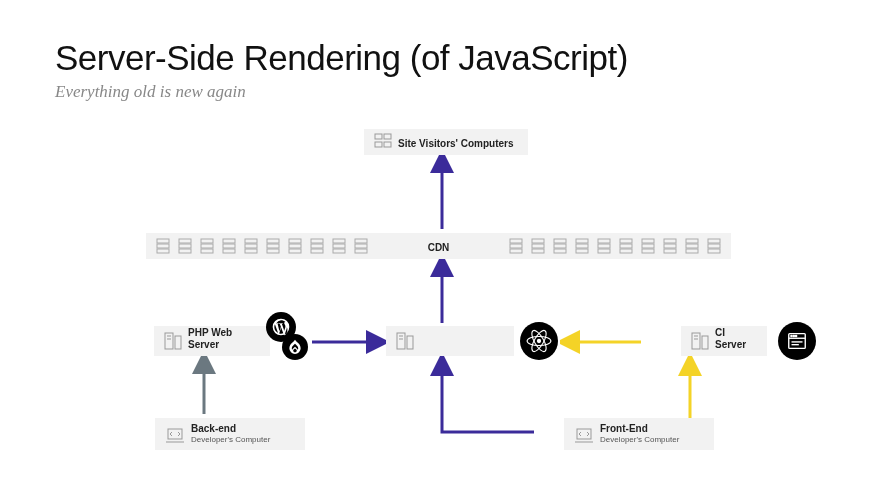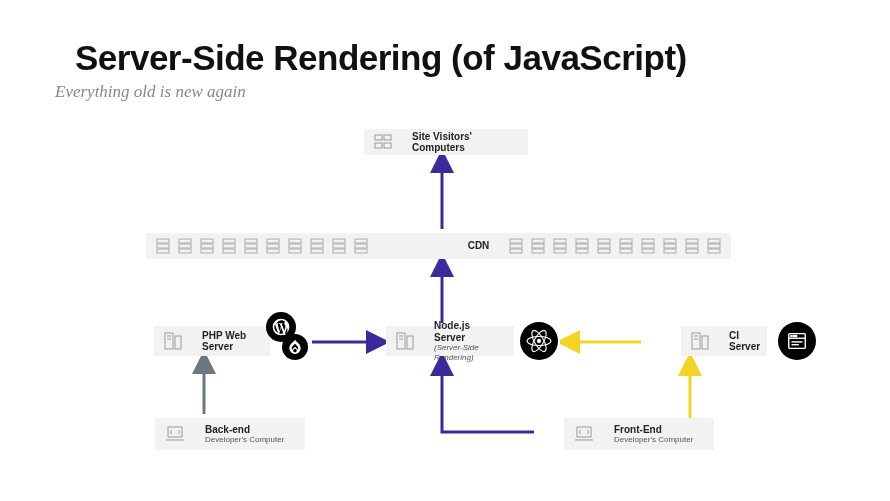--- a/index.html
+++ b/index.html
@@ -9,42 +9,41 @@
     background: #fff;
     font-family: -apple-system, BlinkMacSystemFont, "Segoe UI", Arial, sans-serif;
     position: relative;
     overflow: hidden;
   }
   .title {
     position: absolute;
     left: 55px;
     top: 38px;
     font-size: 35px;
-    font-weight: 700;
+    font-weight: 400;
     letter-spacing: -0.5px;
     color: #111;
-    margin-left: 20px;
   }
   .subtitle {
     position: absolute;
     left: 55px;
     top: 82px;
     font-size: 17px;
     font-style: italic;
     font-family: Georgia, serif;
     color: #888;
     text-align: center;
   }
   .box {
     position: absolute;
     background: #f2f2f2;
     display: flex;
-    align-items: center;
+    align-items: flex-end;
     padding: 6px 10px;
-    gap: 20px;
+    gap: 6px;
   }
   .box .label {
     font-size: 10px;
     font-weight: 700;
     color: #222;
     line-height: 1.15;
   }
   .box .sublabel {
     font-size: 8px;
     font-style: italic;
@@ -160,21 +159,21 @@
         </g>
       </svg>
     <svg width="14" height="16">
         <g fill="none" stroke="#aaa">
           <rect x="1" y="1" width="12" height="4"></rect>
           <rect x="1" y="6" width="12" height="4"></rect>
           <rect x="1" y="11" width="12" height="4"></rect>
         </g>
       </svg>
   </div>
-  <span class="label" style="position:absolute; left:50%; transform:translateX(-50%);margin-left:40px;">CDN</span>
+  <span class="label" style="position:absolute; left:50%; transform:translateX(-50%);">CDN</span>
   <div style="position:absolute; right:10px; top:5px; display:flex; gap:8px;">
     <svg width="14" height="16">
         <g fill="none" stroke="#aaa">
           <rect x="1" y="1" width="12" height="4"></rect>
           <rect x="1" y="6" width="12" height="4"></rect>
           <rect x="1" y="11" width="12" height="4"></rect>
         </g>
       </svg>
     <svg width="14" height="16">
         <g fill="none" stroke="#aaa">
@@ -285,24 +284,20 @@
 
 <div class="box" style="left:386px; top:326px; width:128px; height:30px;">
   <svg class="servicon" width="18" height="18">
       <g fill="none" stroke="#999">
         <rect x="1" y="1" width="8" height="16"></rect>
         <rect x="11" y="4" width="6" height="13"></rect>
         <line x1="3" y1="4" x2="7" y2="4"></line>
         <line x1="3" y1="7" x2="7" y2="7"></line>
       </g>
     </svg>
-  <span class="label">
-    <span>Node.js Server</span>
-    <span class="sublabel">(Server-Side Rendering)</span>
-  </span>
 </div>
 
 <div class="circ" style="left:520px; top:322px;">
   <svg width="26" height="26" viewBox="0 0 24 24">
       <g fill="none" stroke="#fff" stroke-width="1">
         <ellipse cx="12" cy="12" rx="11" ry="4.2"></ellipse>
         <ellipse cx="12" cy="12" rx="11" ry="4.2" transform="rotate(60 12 12)"></ellipse>
         <ellipse cx="12" cy="12" rx="11" ry="4.2" transform="rotate(-60 12 12)"></ellipse>
       </g>
       <circle cx="12" cy="12" r="2" fill="#fff"></circle>

